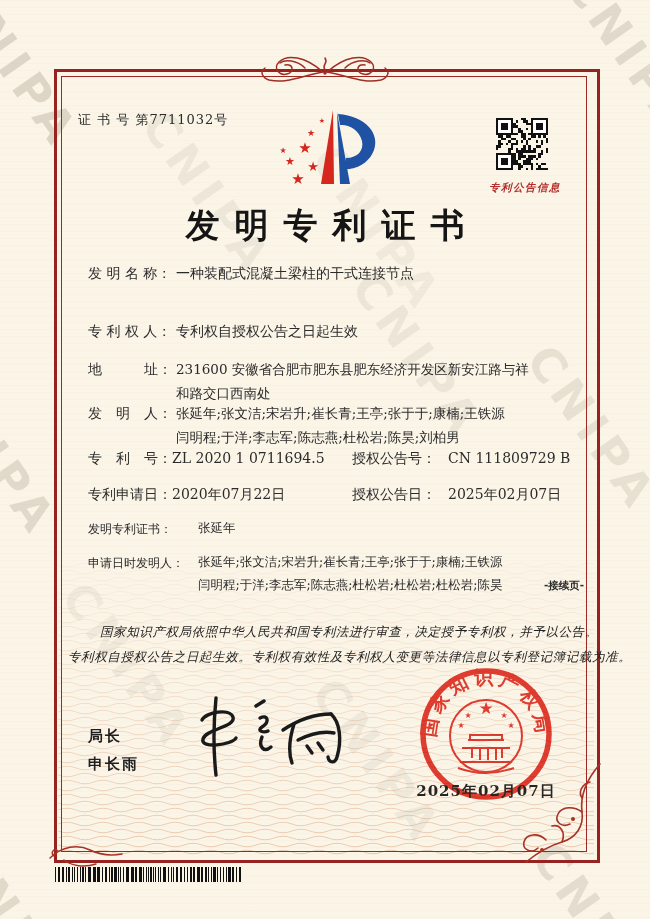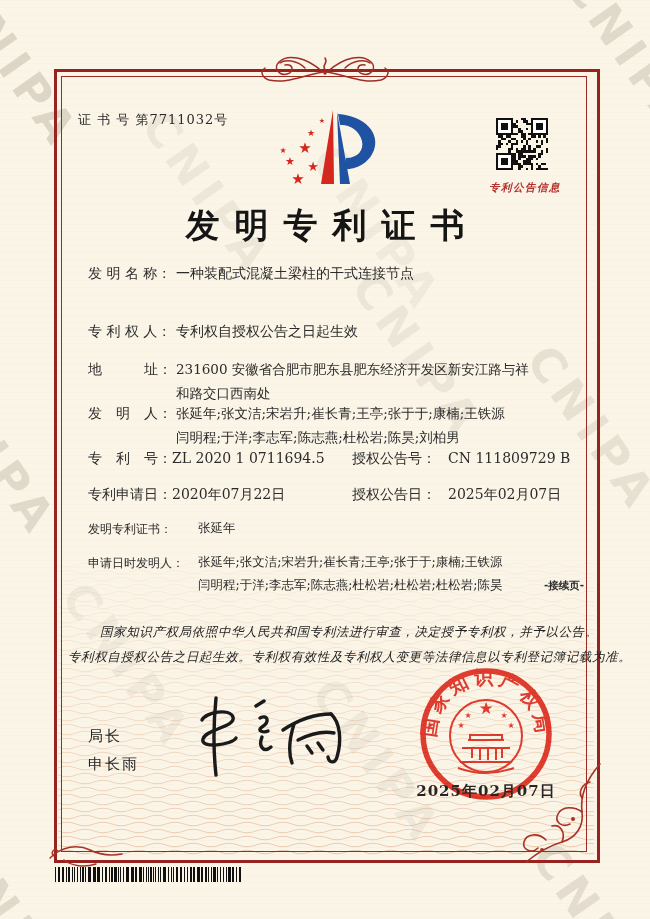--- a/index.html
+++ b/index.html
@@ -22,21 +22,21 @@
   .lbl{left:88px; font-size:14px; color:#2e2e2e;}
   .val{left:176px; font-size:14px;}
   .val2c{font-size:13.5px;}
   .lblB{left:352px; font-size:14px;}
   .valB{left:448px; font-size:14px;}
   .lblS{left:88px; font-size:12px;}
   .valS{left:198px; font-size:12.5px;}
   .note{left:544px; top:575px; font-size:10.5px; font-weight:bold;}
   .legal{font-size:12.5px; font-style:italic; letter-spacing:0.6px; color:#222;}
   .qr-caption{left:470px; top:177px; width:110px; text-align:center; font-size:10.5px; font-style:italic; font-weight:bold; color:#b5302c; letter-spacing:1.5px;}
-  .signer{font-family:"DejaVu Sans","Liberation Sans",sans-serif; font-weight:normal; font-size:15px; color:#1f1f1f; letter-spacing:2px;}
+  .signer{font-family:"DejaVu Sans","Liberation Sans",sans-serif; font-weight:bold; font-size:15px; color:#1f1f1f; letter-spacing:2px;}
   .footer{left:0; right:0; top:833px; text-align:center; font-size:11px; letter-spacing:1px;}
   svg{position:absolute;}
 </style>
 </head>
 <body>
 
 <div class="page">
 
   <div class="wm" style="left:-18px;top:-28px;opacity:.34">CNIPA</div>
   <div class="wm" style="left:598px;top:-40px;opacity:.30">CNIPA</div>

